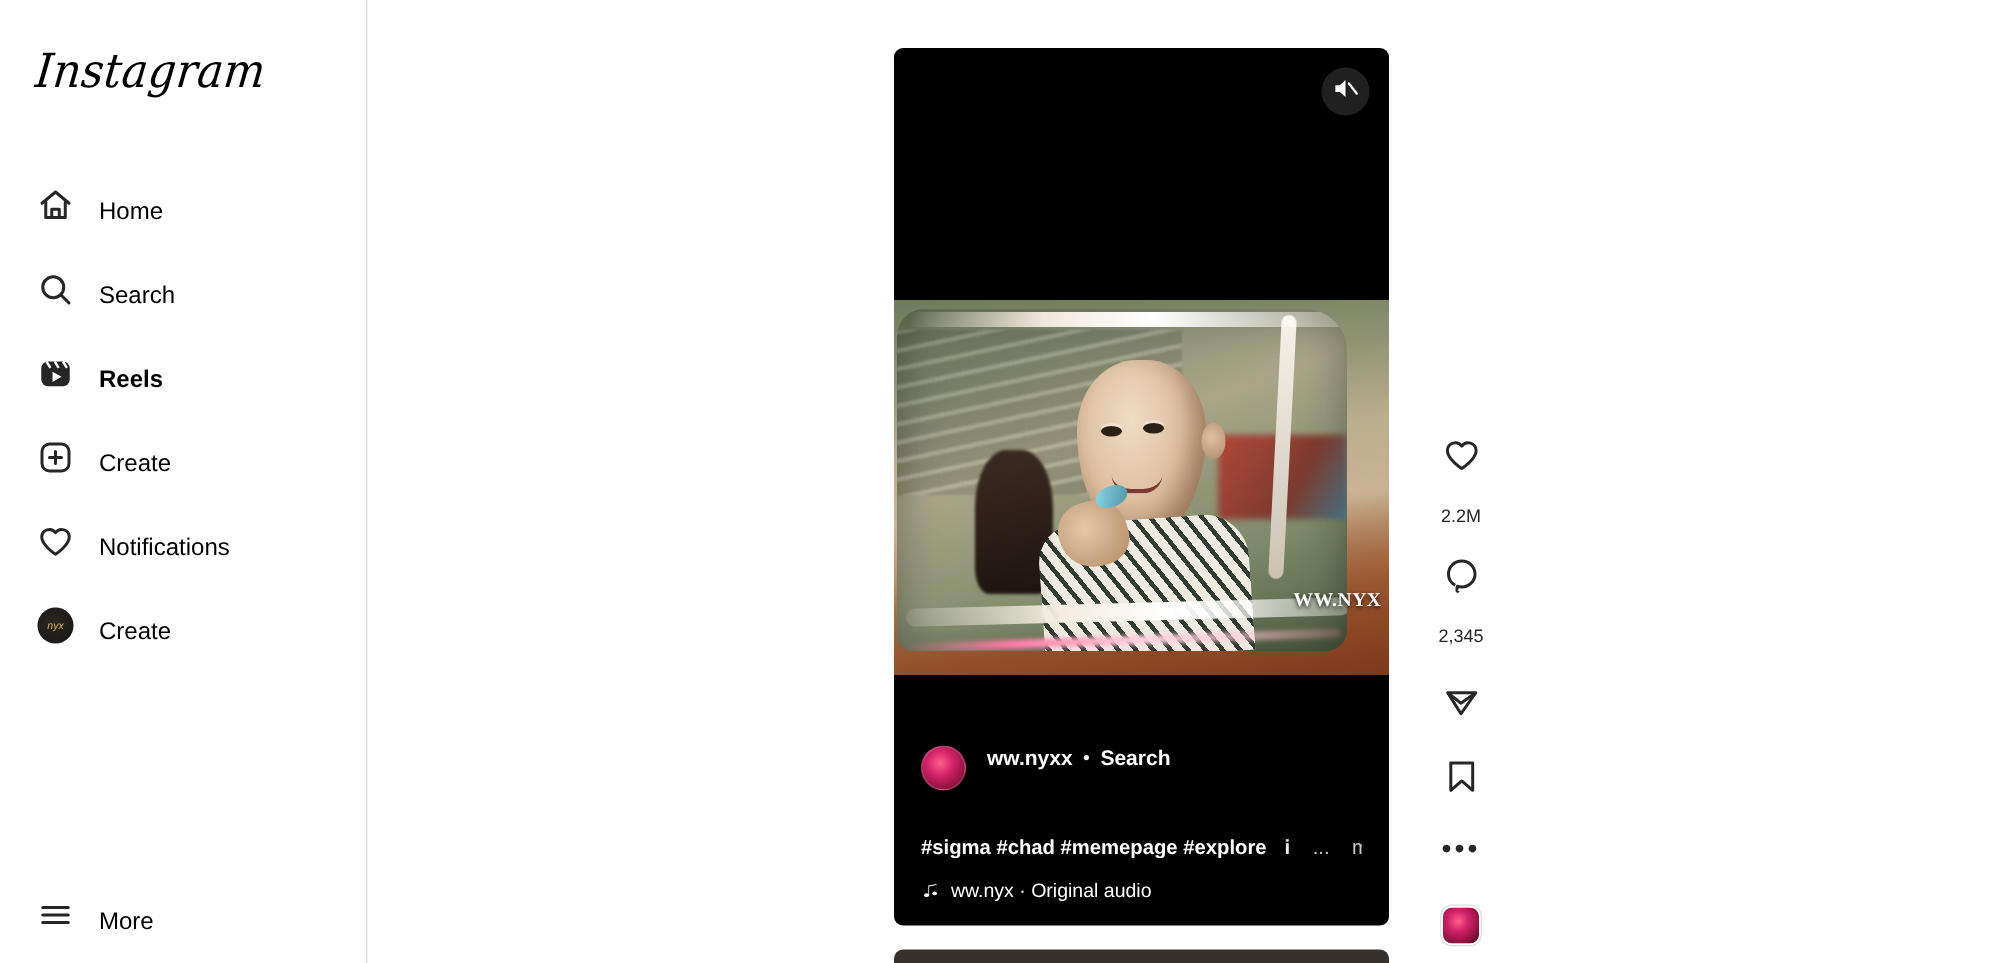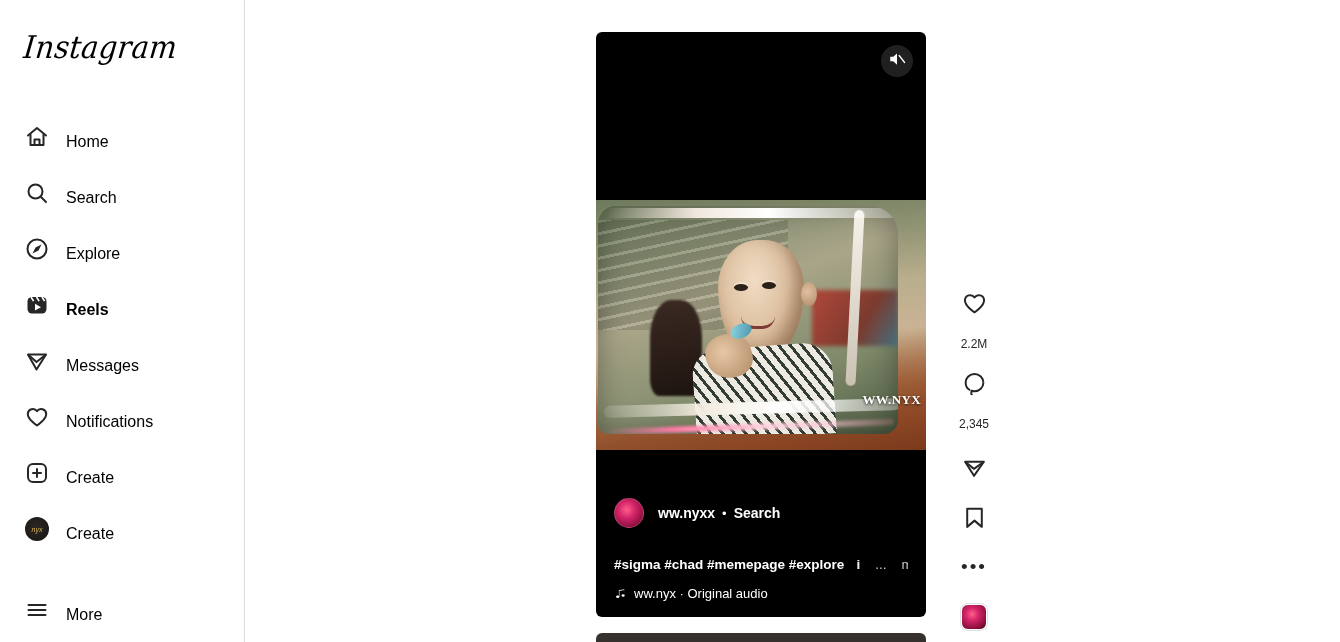--- a/index.html
+++ b/index.html
@@ -240,21 +240,21 @@
     z-index: 5;
   }
 
   
   .reel-info {
     position: absolute;
     left: 0; right: 0; bottom: 0;
     padding: 14px 18px 16px 18px;
     z-index: 4;
   }
-  .user-row { display: flex; align-items: center; height: 32px; }
+  .user-row { display: flex; align-items: flex-start; height: 32px; }
   .user-avatar {
     width: 30px; height: 30px; border-radius: 50%;
     background: radial-gradient(circle at 42% 38%, #ff5f8a 0%, #d4246a 35%, #8c0f3c 75%, #3b0618 100%);
     border: 1px solid rgba(255,255,255,0.18);
     flex: 0 0 30px;
     overflow: hidden;
   }
   .user-name {
     margin-left: 14px;
     font-size: 14px;
@@ -367,69 +367,51 @@
       <div class="nav-item">
         <span class="nav-icon">
           <svg width="24" height="24" viewBox="0 0 24 24" fill="none" stroke="#262626" stroke-width="2" stroke-linecap="round">
             <circle cx="10.5" cy="10.5" r="7"></circle>
               <line x1="16" y1="16" x2="21" y2="21"></line>
           </svg>
         </span>
         <span class="nav-label">Search</span>
       </div>
 
-      <div class="nav-item">
-        <span class="nav-icon">
-          <svg width="24" height="24" viewBox="0 0 24 24" fill="none" stroke="#262626" stroke-width="2" stroke-linejoin="round">
-            <circle cx="12" cy="12" r="9.5"></circle>
-            <polygon points="16.5,7.5 10.5,10.5 7.5,16.5 13.5,13.5" fill="#262626" stroke="none"></polygon>
-          </svg>
-        </span>
-        <span class="nav-label">Explore</span>
-      </div>
 
       <div class="nav-item active">
         <span class="nav-icon">
           <svg width="24" height="24" viewBox="0 0 24 24">
             <rect x="2.5" y="4" width="19" height="16.5" rx="4.5" fill="#262626"></rect>
             <path d="M6 4l2.6 4.2M11.5 4l2.6 4.2M17 4l2.6 4.2" stroke="#ffffff" stroke-width="1.6" fill="none"></path>
             <polygon points="10,10.8 16,14.2 10,17.6" fill="#ffffff"></polygon>
           </svg>
         </span>
         <span class="nav-label">Reels</span>
       </div>
 
-      <div class="nav-item">
-        <span class="nav-icon">
-          <svg width="24" height="24" viewBox="0 0 24 24" fill="none" stroke="#262626" stroke-width="2" stroke-linejoin="round">
-            <polygon points="3,5.5 21,5.5 11.5,20.5"></polygon>
-            <polyline points="3,5.5 11.5,13 21,5.5"></polyline>
-          </svg>
-        </span>
-        <span class="nav-label">Messages</span>
-      </div>
-
-      <div class="nav-item">
-        <span class="nav-icon">
-          <svg width="24" height="24" viewBox="0 0 24 24" fill="none" stroke="#262626" stroke-width="2" stroke-linejoin="round">
-            <path d="M12 20.5S2.8 14.6 2.8 8.9A5.1 5.1 0 0 1 12 6.1a5.1 5.1 0 0 1 9.2 2.8c0 5.7-9.2 11.6-9.2 11.6z"></path>
-          </svg>
-        </span>
-        <span class="nav-label">Notifications</span>
-      </div>
 
       <div class="nav-item">
         <span class="nav-icon">
           <svg width="24" height="24" viewBox="0 0 24 24" fill="none" stroke="#262626" stroke-width="2" stroke-linecap="round">
             <rect x="3" y="3" width="18" height="18" rx="5"></rect>
             <line x1="12" y1="8" x2="12" y2="16"></line>
               <line x1="8" y1="12" x2="16" y2="12"></line>
           </svg>
         </span>
         <span class="nav-label">Create</span>
+      </div>
+
+      <div class="nav-item">
+        <span class="nav-icon">
+          <svg width="24" height="24" viewBox="0 0 24 24" fill="none" stroke="#262626" stroke-width="2" stroke-linejoin="round">
+            <path d="M12 20.5S2.8 14.6 2.8 8.9A5.1 5.1 0 0 1 12 6.1a5.1 5.1 0 0 1 9.2 2.8c0 5.7-9.2 11.6-9.2 11.6z"></path>
+          </svg>
+        </span>
+        <span class="nav-label">Notifications</span>
       </div>
 
       <div class="nav-item">
         <span class="nav-icon">
           <span class="avatar-nav">nyx</span>
         </span>
         <span class="nav-label">Create</span>
       </div>
 
     </div>

